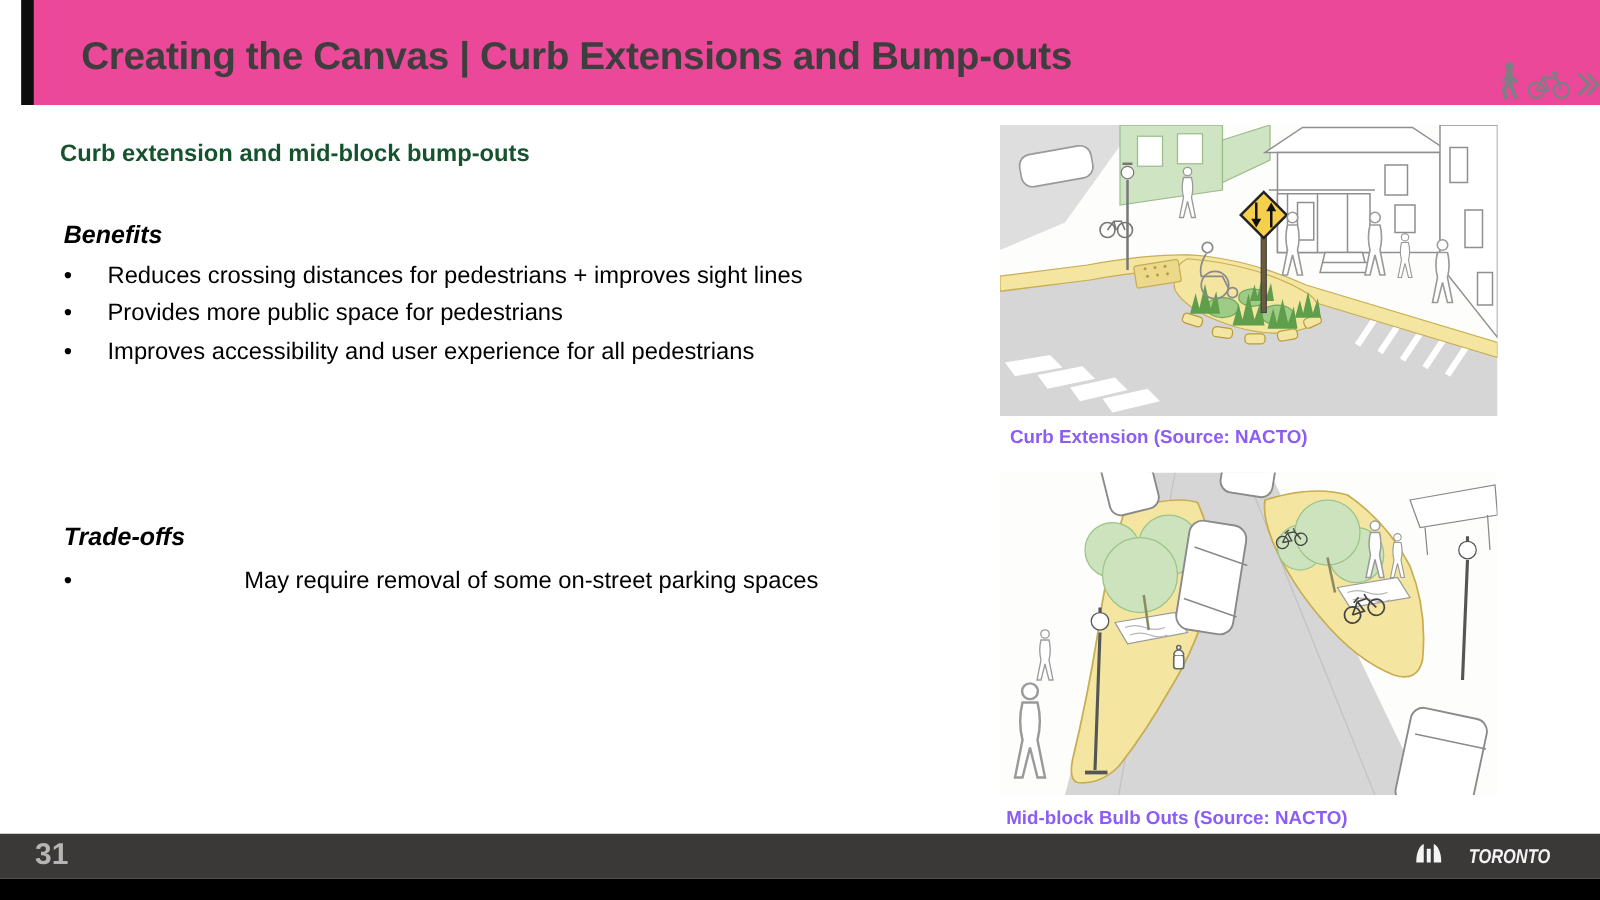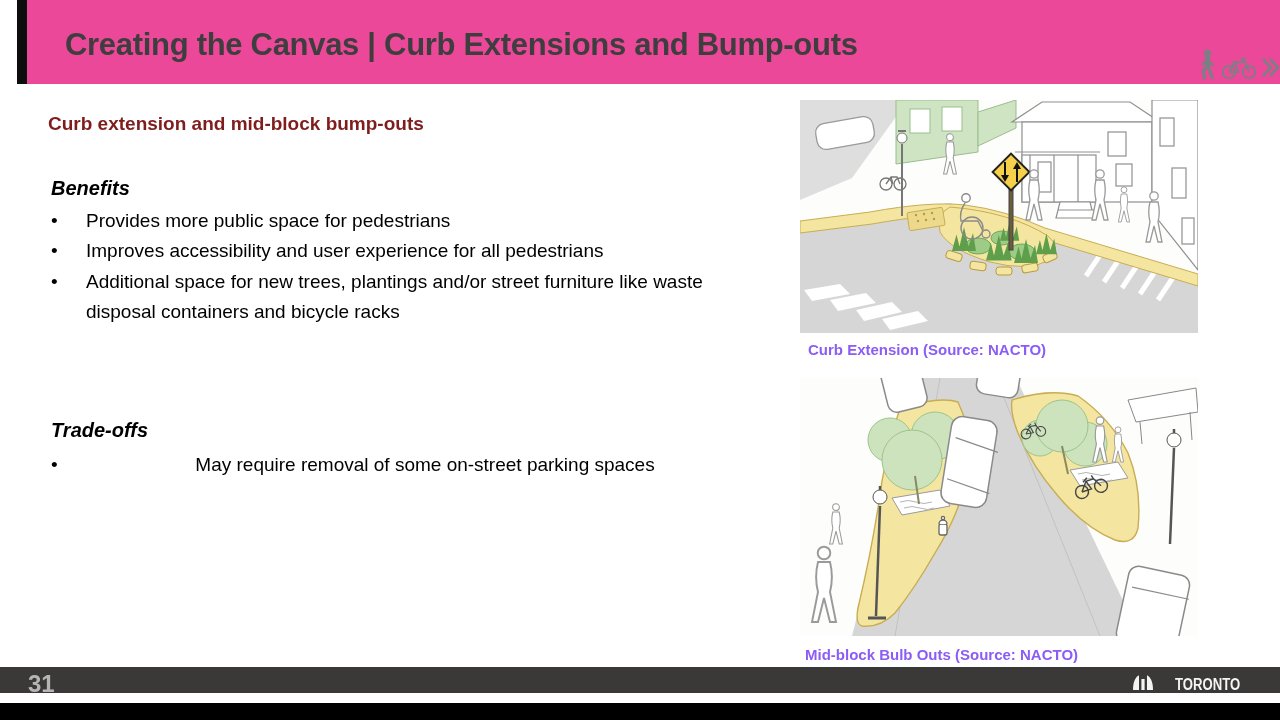--- a/index.html
+++ b/index.html
@@ -7,42 +7,42 @@
     position:relative;width:1280px;height:720px;background:#ffffff;
     font-family:"Liberation Sans", sans-serif;overflow:hidden;
   }
   
   .header{position:absolute;left:0;top:0;width:1280px;height:84px;background:#ec4899;margin-left:17px;}
   .corner-strip{position:absolute;left:0;top:0;width:10px;height:84px;background:#0d0d0d;}
   .title{position:absolute;left:48px;top:27px;font-size:31px;font-weight:bold;color:#3f3e3e;letter-spacing:-0.3px;white-space:nowrap;}
   .header-icons{position:absolute;right:16px;top:48px;height:32px;display:flex;align-items:flex-end;gap:3px;}
   .header-icons svg{display:block;}
   
-  .content-heading{position:absolute;left:48px;top:113px;font-size:19px;font-weight:bold;color:#7f1d1d;}
+  .content-heading{position:absolute;left:48px;top:113px;font-size:19px;font-weight:bold;color:#14532d;}
   .section-title{position:absolute;left:51px;font-size:20px;font-weight:bold;font-style:italic;color:#000;}
   .benefits-title{top:177px;}
   .tradeoffs-title{top:419px;}
   ul.bullets{position:absolute;left:48px;width:716px;margin:0;padding:0;list-style:none;}
   .benefits-list{top:206px;}
   .tradeoffs-list{top:450px;text-align:center;}
   ul.bullets li{position:relative;padding-left:38px;font-size:19px;line-height:30.4px;color:#000;}
   ul.bullets li::before{content:"\2022";position:absolute;left:3px;top:0;font-size:19px;}
   
   .figure{position:absolute;left:800px;background:#fff;}
   .figure svg{display:block;}
   .figure1{top:100px;width:398px;height:233px;}
   .figure2{top:378px;width:398px;height:258px;}
   .caption{position:absolute;font-size:15px;font-weight:bold;color:#8b5cf6;white-space:nowrap;}
   .caption1{left:808px;top:341px;}
   .caption2{left:805px;top:646px;}
   
-  .footer{position:absolute;left:0;top:667px;width:1280px;height:26px;background:#3b3838;}
+  .footer{position:absolute;left:0;top:667px;width:1280px;height:36px;background:#3b3838;}
   .page-num{position:absolute;left:28px;top:3px;font-size:24px;font-weight:bold;color:#b6b4b4;}
   .deck-title{position:absolute;left:76px;top:10px;font-size:17px;font-weight:bold;color:#a7a5a5;white-space:nowrap;}
-  .logo{position:absolute;right:26px;top:7px;display:flex;align-items:center;gap:20px;}
+  .logo{position:absolute;right:26px;top:7px;display:flex;align-items:center;gap:20px;font-style:italic;}
   .logo-word{font-size:16px;font-weight:bold;color:#f4f4f4;letter-spacing:0px;transform:scaleX(0.82);transform-origin:left center;text-transform:uppercase;}
   .bottom-strip{position:absolute;left:0;top:703px;width:1280px;height:17px;background:#000;}
 </style>
 </head>
 <body>
 
 <div class="slide">
 
   <div class="header">
     <div class="corner-strip"></div>
@@ -79,23 +79,23 @@
           </g>
         </svg>
       </span>
     </div>
   </div>
 
   <div class="content-heading">Curb extension and mid-block bump-outs</div>
 
   <div class="section-title benefits-title">Benefits</div>
   <ul class="bullets benefits-list">
+    <li>Reduces crossing distances for pedestrians + improves sight lines</li>
     <li>Provides more public space for pedestrians</li>
     <li>Improves accessibility and user experience for all pedestrians</li>
-    <li>Additional space for new trees, plantings and/or street furniture like waste disposal containers and bicycle racks</li>
   </ul>
 
   <div class="section-title tradeoffs-title">Trade-offs</div>
   <ul class="bullets tradeoffs-list">
     <li>May require removal of some on-street parking spaces</li>
   </ul>
 
   <div class="figure figure1">
     <svg viewBox="0 0 398 233" width="398" height="233">
       <defs>

